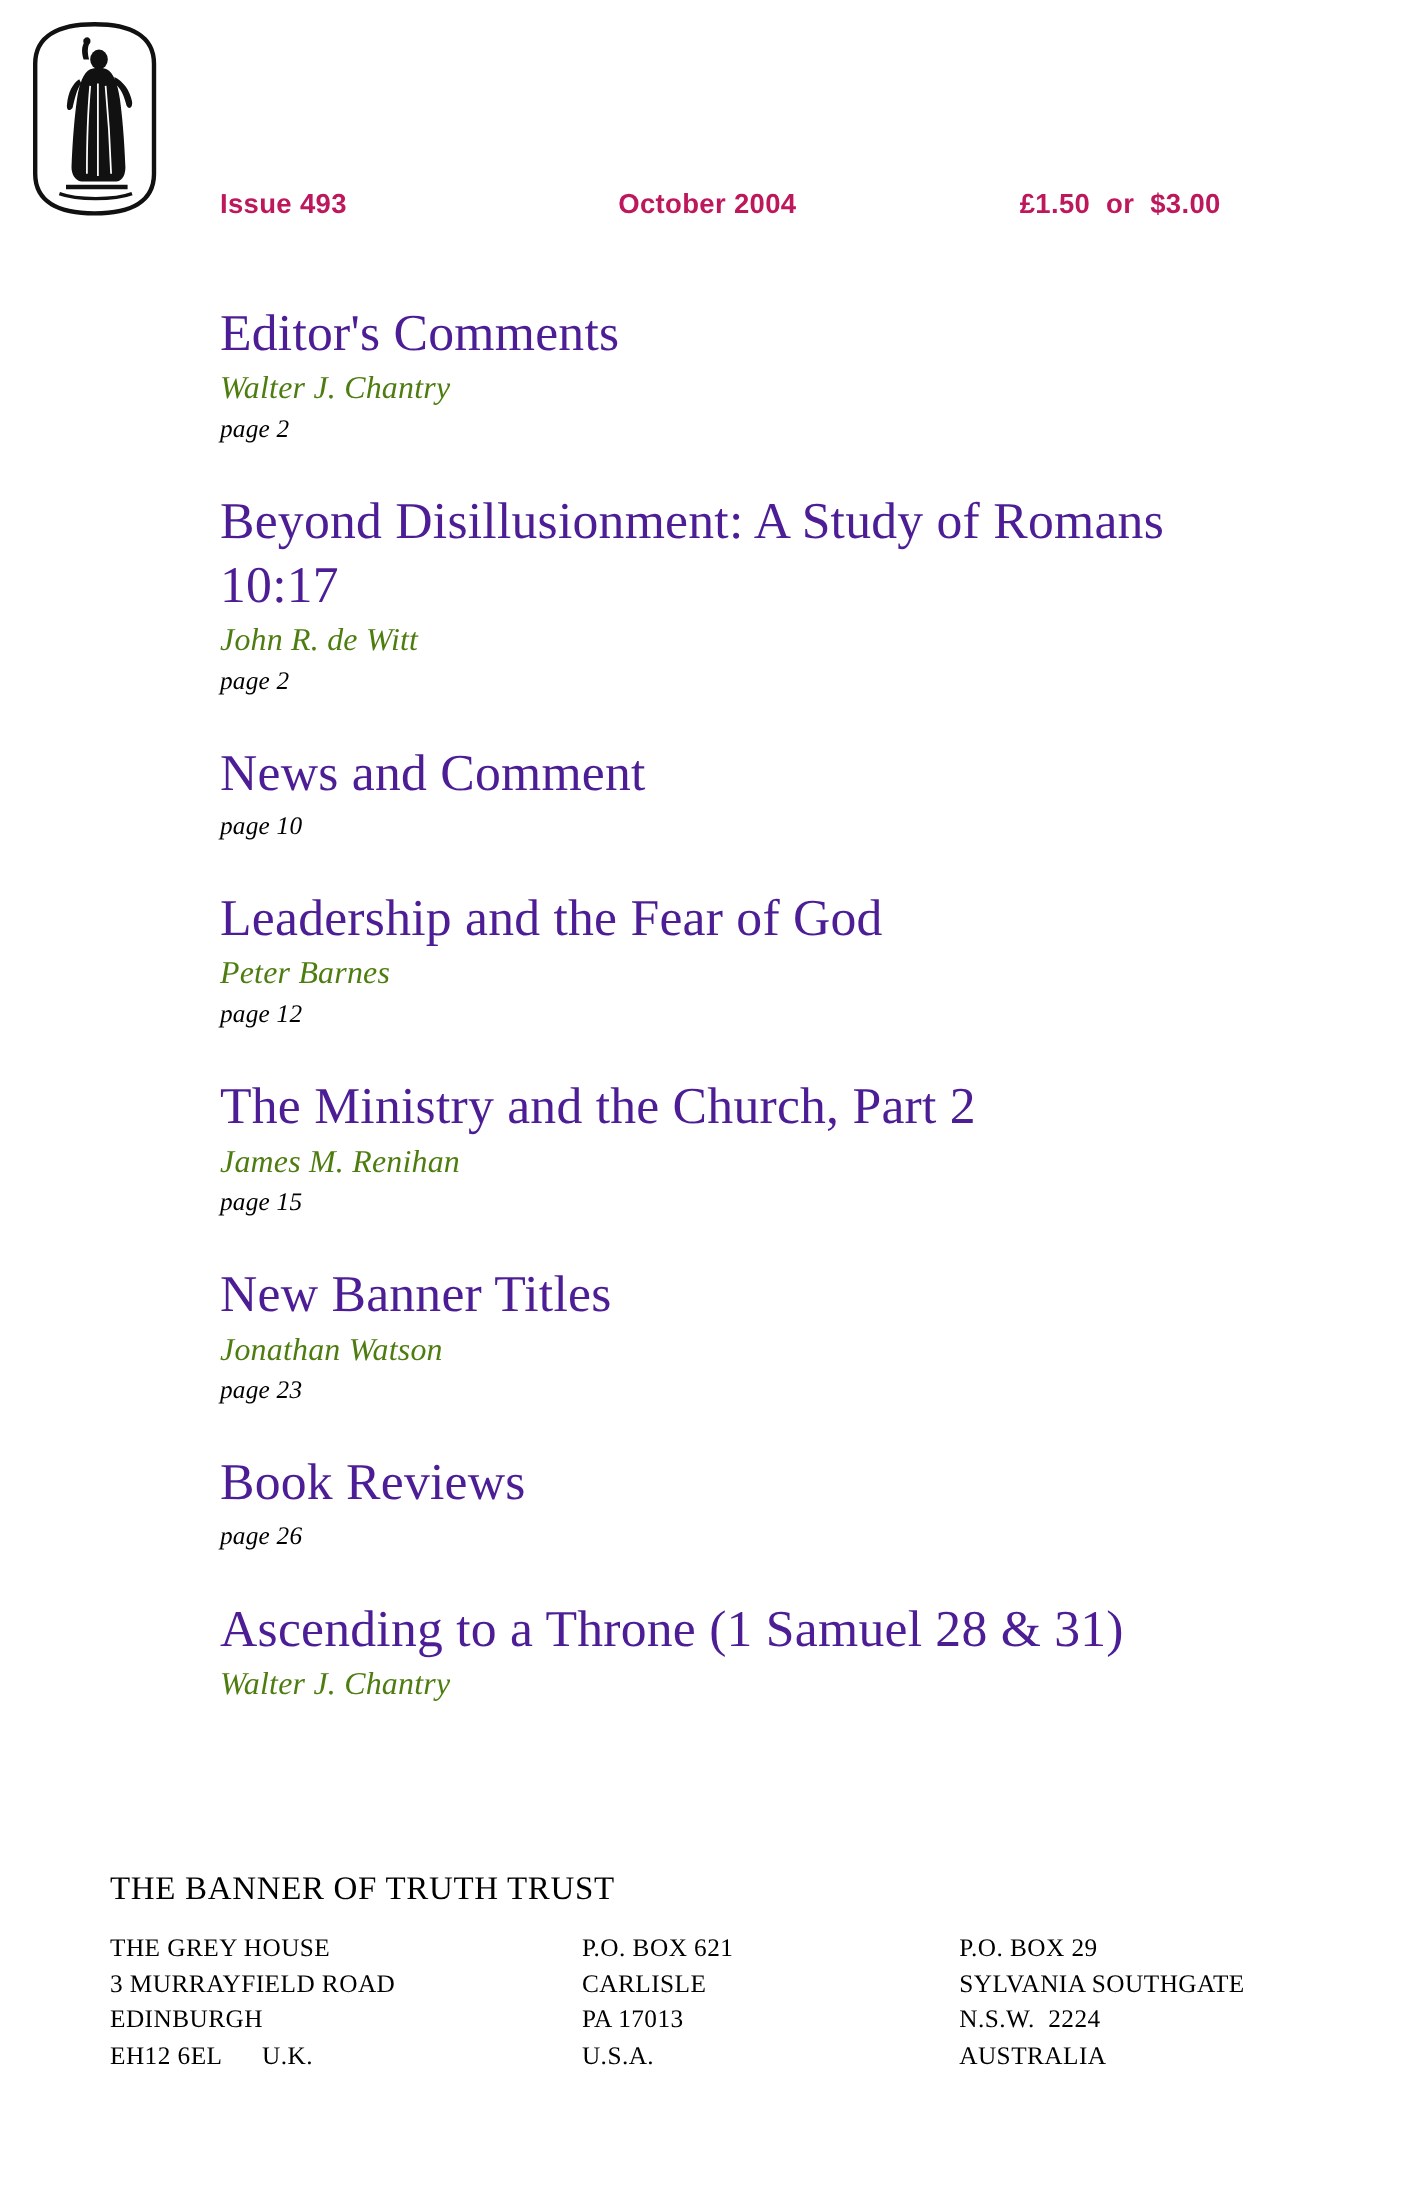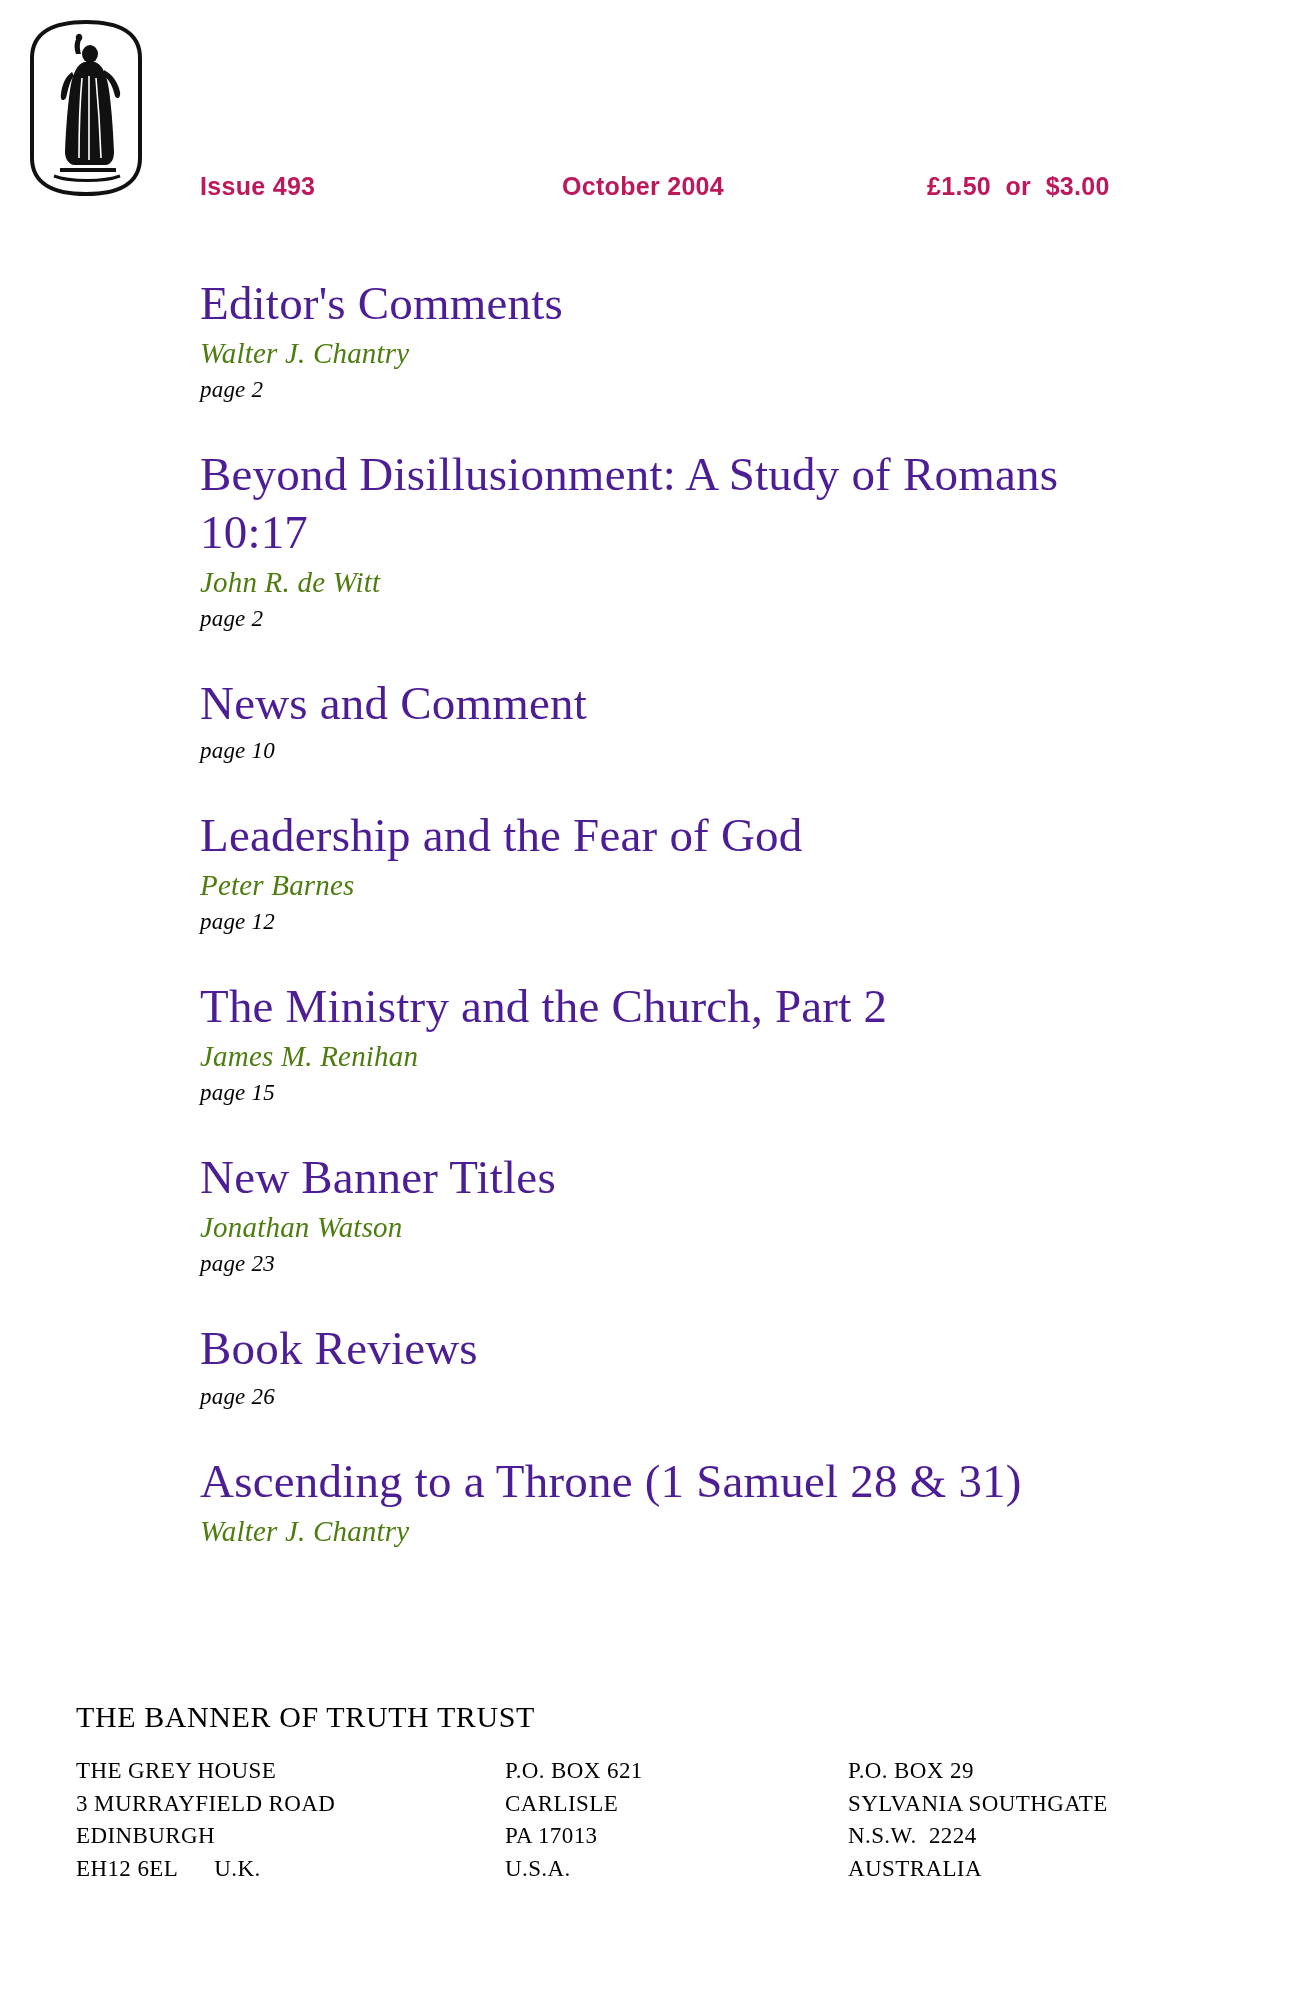--- a/index.html
+++ b/index.html
@@ -106,21 +106,21 @@
     font-size: 23px;
     line-height: 1.3;
     color: #000;
     margin-top: 4px;
     letter-spacing: 0.2px;
   }
 
   
   .imprint {
     position: absolute;
-    left: 76px;
+    left: 100px;
     top: 1700px;
     width: 1130px;
   }
   .imprint-title {
     font-family: "Liberation Serif", serif;
     font-size: 30px;
     letter-spacing: 0.6px;
     color: #000;
     margin-bottom: 21px;
   }

